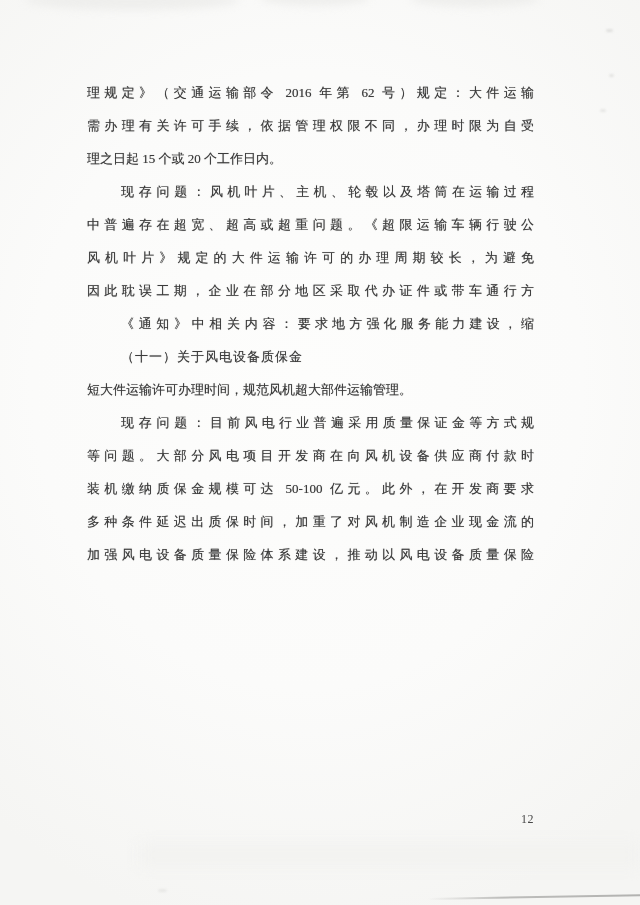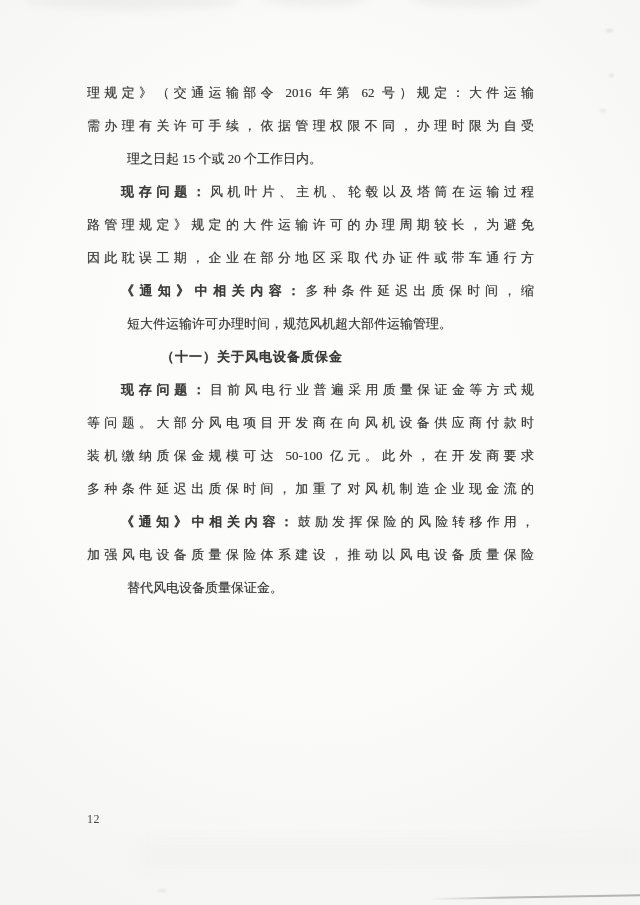--- a/index.html
+++ b/index.html
@@ -70,38 +70,38 @@
   }
   .line {
     height: 33px;
     line-height: 33px;
     text-align: justify;
     text-align-last: justify;
     text-shadow: 0 0 0.7px rgba(59,59,59,0.6);
     white-space: nowrap;
   }
   .line.fill { white-space: normal; }
-  .line.last { text-align-last: left; white-space: nowrap; margin-left: 40px; }
+  .line.last { text-align-last: left; white-space: nowrap; }
   .line.indent { text-indent: 34px; }
   .lead {
     font-family: "Liberation Sans", "DejaVu Sans", sans-serif;
-    font-weight: 700;
+    font-weight: 400;
     letter-spacing: 0.5px;
   }
   .line.heading { font-weight: 700; }
   .line.heading .lead {
     font-family: "Liberation Serif", "DejaVu Serif", serif;
     letter-spacing: 1px;
   }
   .pagenum {
     position: absolute;
     top: 812px;
     left: 87px;
     width: 447px;
-    text-align: left;
+    text-align: right;
     font-size: 12px;
     letter-spacing: 0.5px;
     color: #474747;
   }
 </style>
 </head>
 <body>
 
 <div class="paper">
   <div class="top-shade" id="shade1"></div>
@@ -112,28 +112,27 @@
   <div class="speck" id="speck3"></div>
   <div class="speck" id="speck4"></div>
   <div class="mid-band"></div>
   <div class="bottom-edge-line"></div>
 
   <div class="textblock" id="textblock" style="color: rgb(59, 59, 59);">
       <div class="line fill"><span>理规定》（交通运输部令 2016 年第 62 号）规定：大件运输</span></div>
       <div class="line fill"><span>需办理有关许可手续，依据管理权限不同，办理时限为自受</span></div>
       <div class="line last"><span>理之日起 15 个或 20 个工作日内。</span></div>
       <div class="line fill indent"><b class="lead">现存问题：</b><span>风机叶片、主机、轮毂以及塔筒在运输过程</span></div>
-      <div class="line fill"><span>路管理规定》规定的大件运输许可的办理周期较长，为避免</span></div>
+      <div class="line fill"><span>中普遍存在超宽、超高或超重问题。《超限运输车辆行驶公</span></div>
+      <div class="line fill"><span>风机叶片》规定的大件运输许可的办理周期较长，为避免</span></div>
       <div class="line fill"><span>因此耽误工期，企业在部分地区采取代办证件或带车通行方</span></div>
-      <div class="line fill indent"><b class="lead">《通知》中相关内容：</b><span>多种条件延迟出质保时间，缩</span></div>
+      <div class="line fill indent"><b class="lead">《通知》中相关内容：</b><span>要求地方强化服务能力建设，缩</span></div>
+      <div class="line last indent heading"><b class="lead">（十一）关于风电设备质保金</b></div>
       <div class="line last"><span>短大件运输许可办理时间，规范风机超大部件运输管理。</span></div>
-      <div class="line last indent heading"><b class="lead">（十一）关于风电设备质保金</b></div>
       <div class="line fill indent"><b class="lead">现存问题：</b><span>目前风电行业普遍采用质量保证金等方式规</span></div>
       <div class="line fill"><span>等问题。大部分风电项目开发商在向风机设备供应商付款时</span></div>
       <div class="line fill"><span>装机缴纳质保金规模可达 50-100 亿元。此外，在开发商要求</span></div>
       <div class="line fill"><span>多种条件延迟出质保时间，加重了对风机制造企业现金流的</span></div>
-      <div class="line fill indent"><b class="lead">《通知》中相关内容：</b><span>鼓励发挥保险的风险转移作用，</span></div>
       <div class="line fill"><span>加强风电设备质量保险体系建设，推动以风电设备质量保险</span></div>
-      <div class="line last"><span>替代风电设备质量保证金。</span></div>
     </div>
 
   <div class="pagenum">12</div>
 </div>
 
 </body></html>

